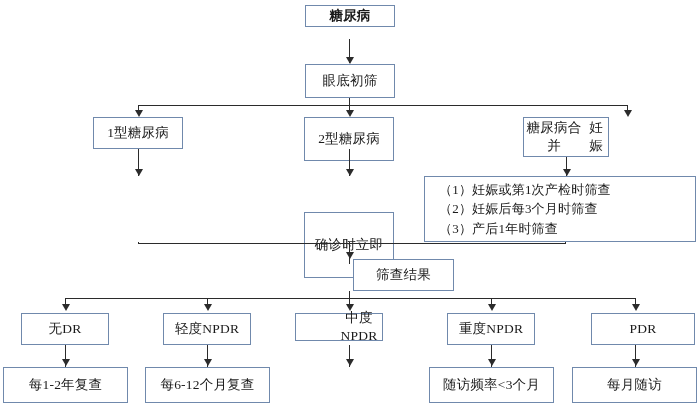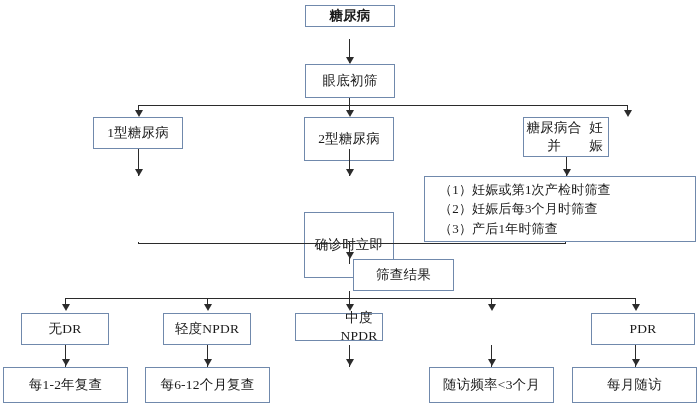--- a/index.html
+++ b/index.html
@@ -133,20 +133,21 @@
 
   <div class="line v" style="left:491px; top:298px; height:11px;"></div>
   <div class="arrow" style="left:488px; top:304px;"></div>
 
   <div class="line v" style="left:635px; top:298px; height:11px;"></div>
   <div class="arrow" style="left:632px; top:304px;"></div>
 
   <div class="node" style="left:21px; top:313px; width:88px; height:32px;">无DR</div>
   <div class="node" style="left:163px; top:313px; width:88px; height:32px;">轻度NPDR</div>
   <div class="node" style="left:295px; top:313px; width:88px; height:28px;padding-left:40px;">中度NPDR</div>
+  <div class="node" style="left:447px; top:313px; width:88px; height:32px;">重度NPDR</div>
   <div class="node" style="left:591px; top:313px; width:104px; height:32px;">PDR</div>
 
   <div class="line v" style="left:65px; top:345px; height:22px;"></div>
   <div class="arrow" style="left:62px; top:359px;"></div>
 
   <div class="line v" style="left:207px; top:345px; height:22px;"></div>
   <div class="arrow" style="left:204px; top:359px;"></div>
 
   <div class="line v" style="left:349px; top:345px; height:22px;"></div>
   <div class="arrow" style="left:346px; top:359px;"></div>

